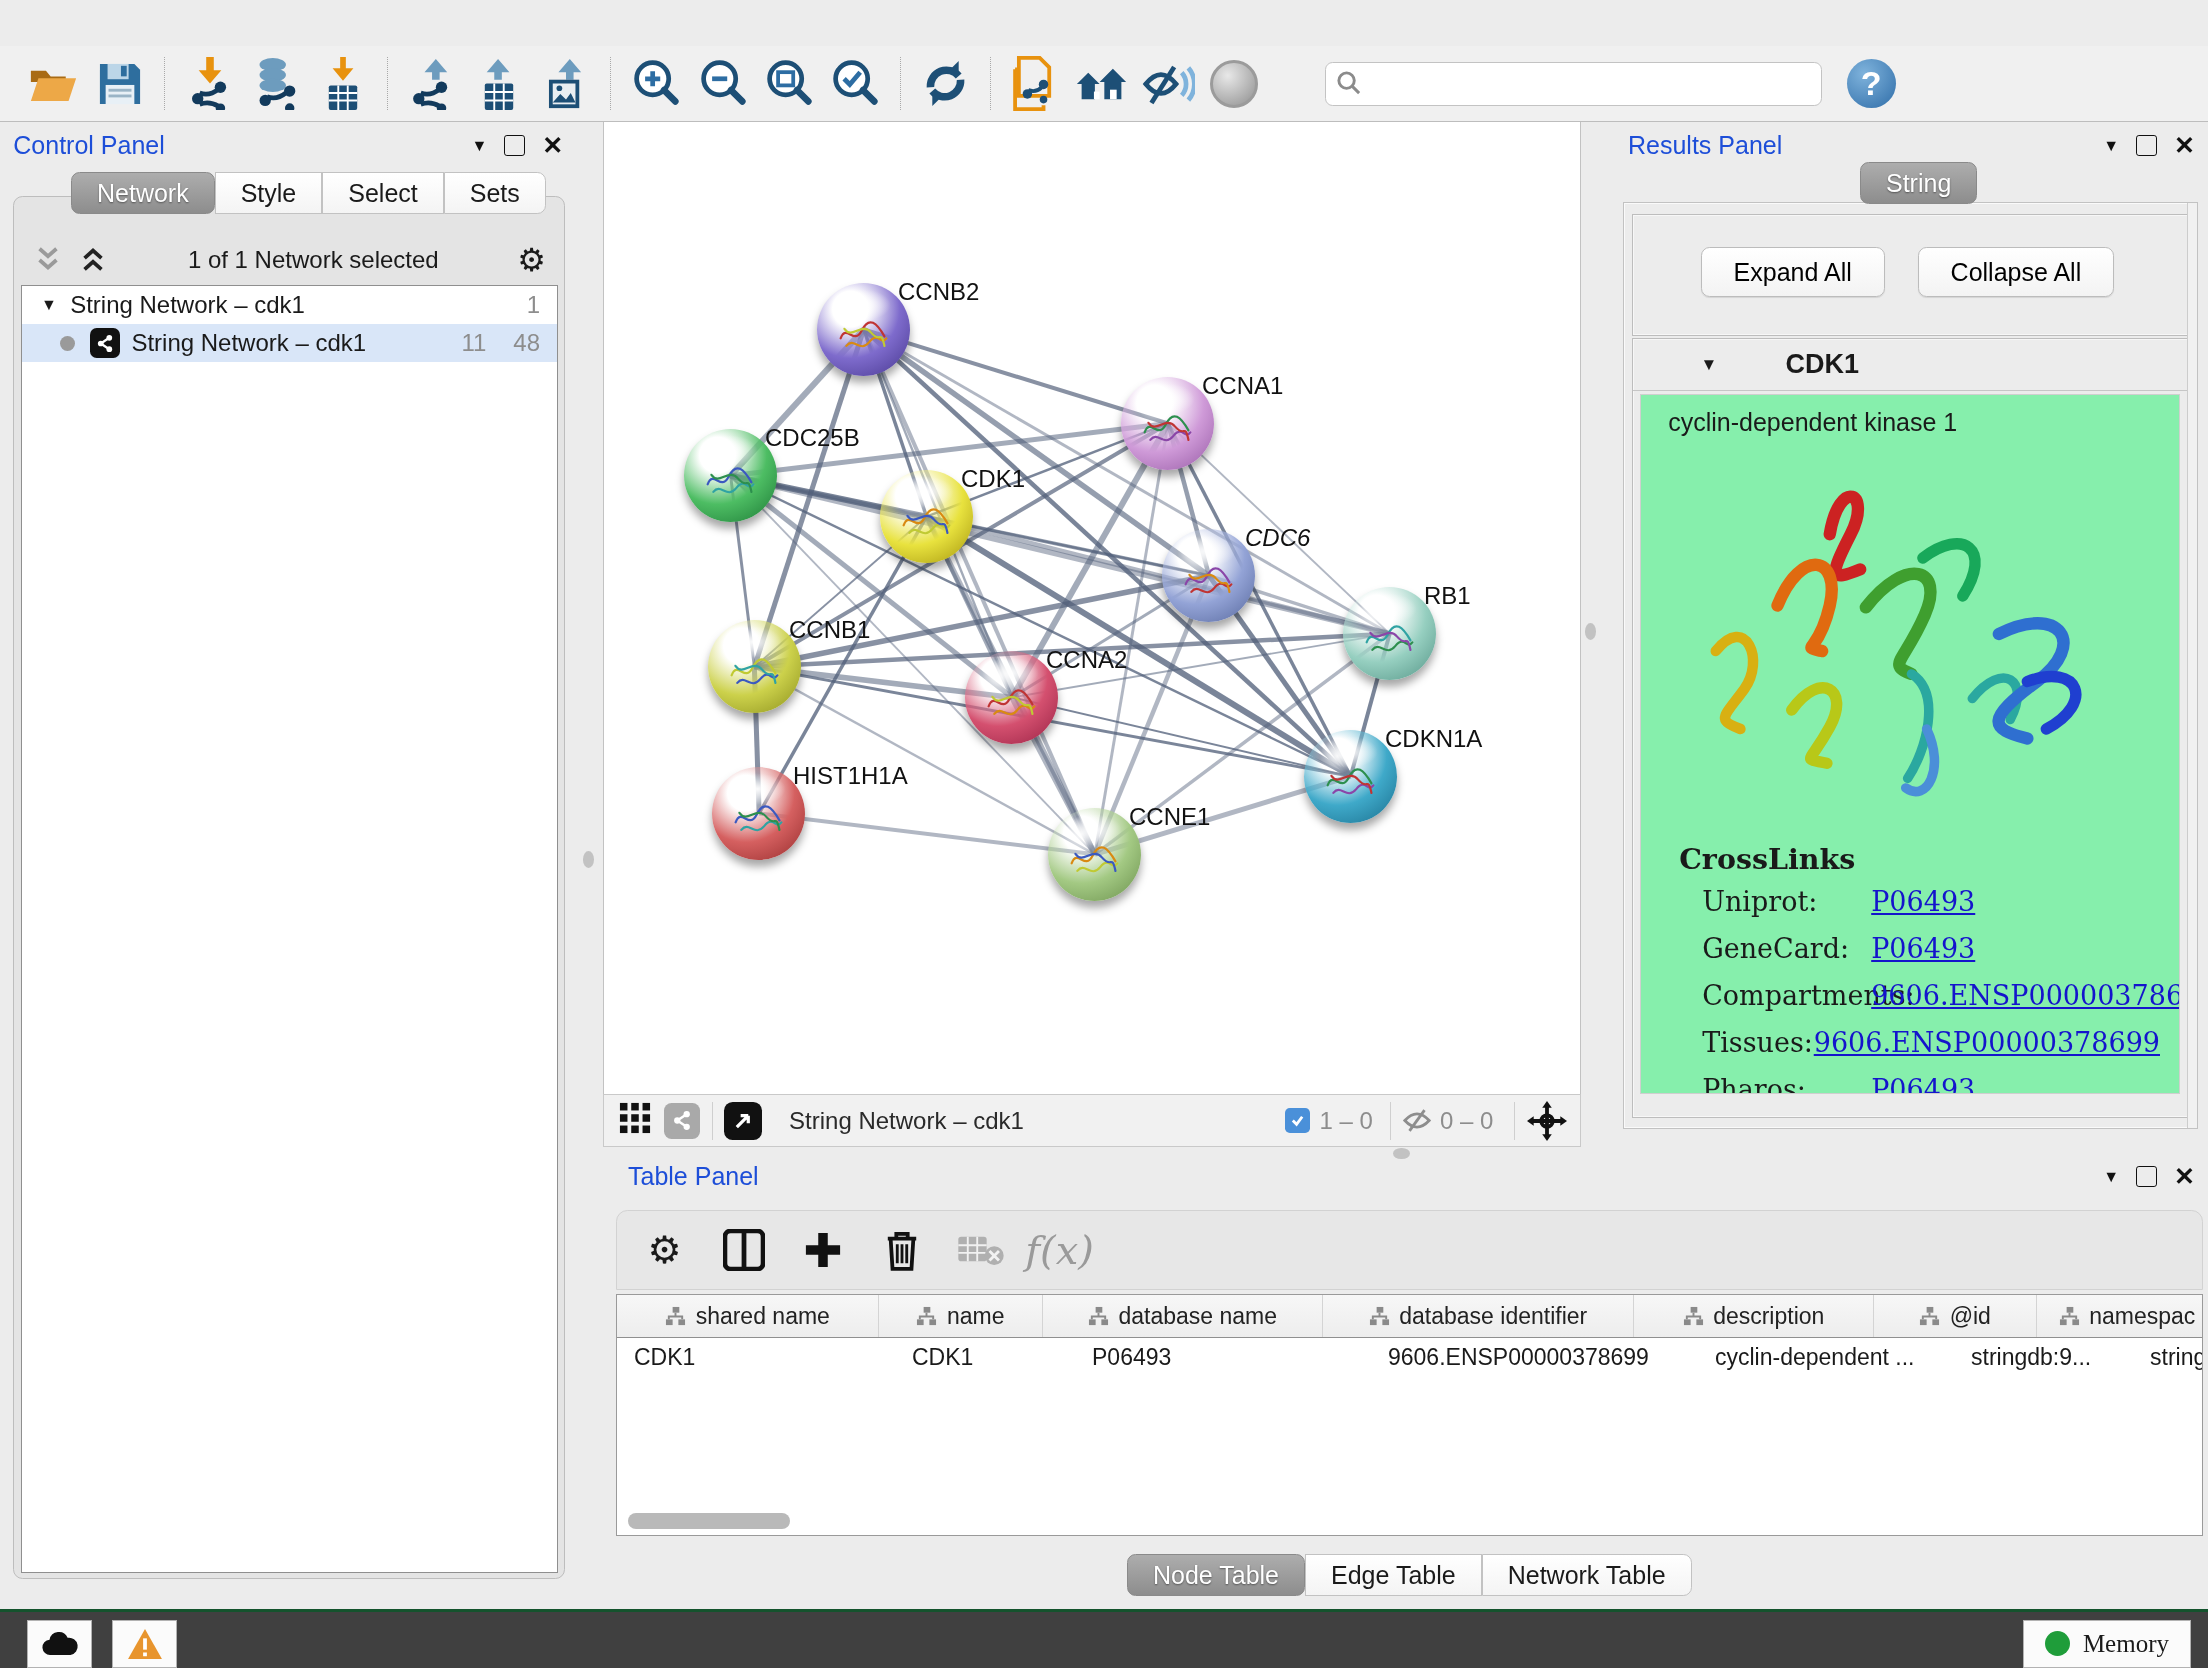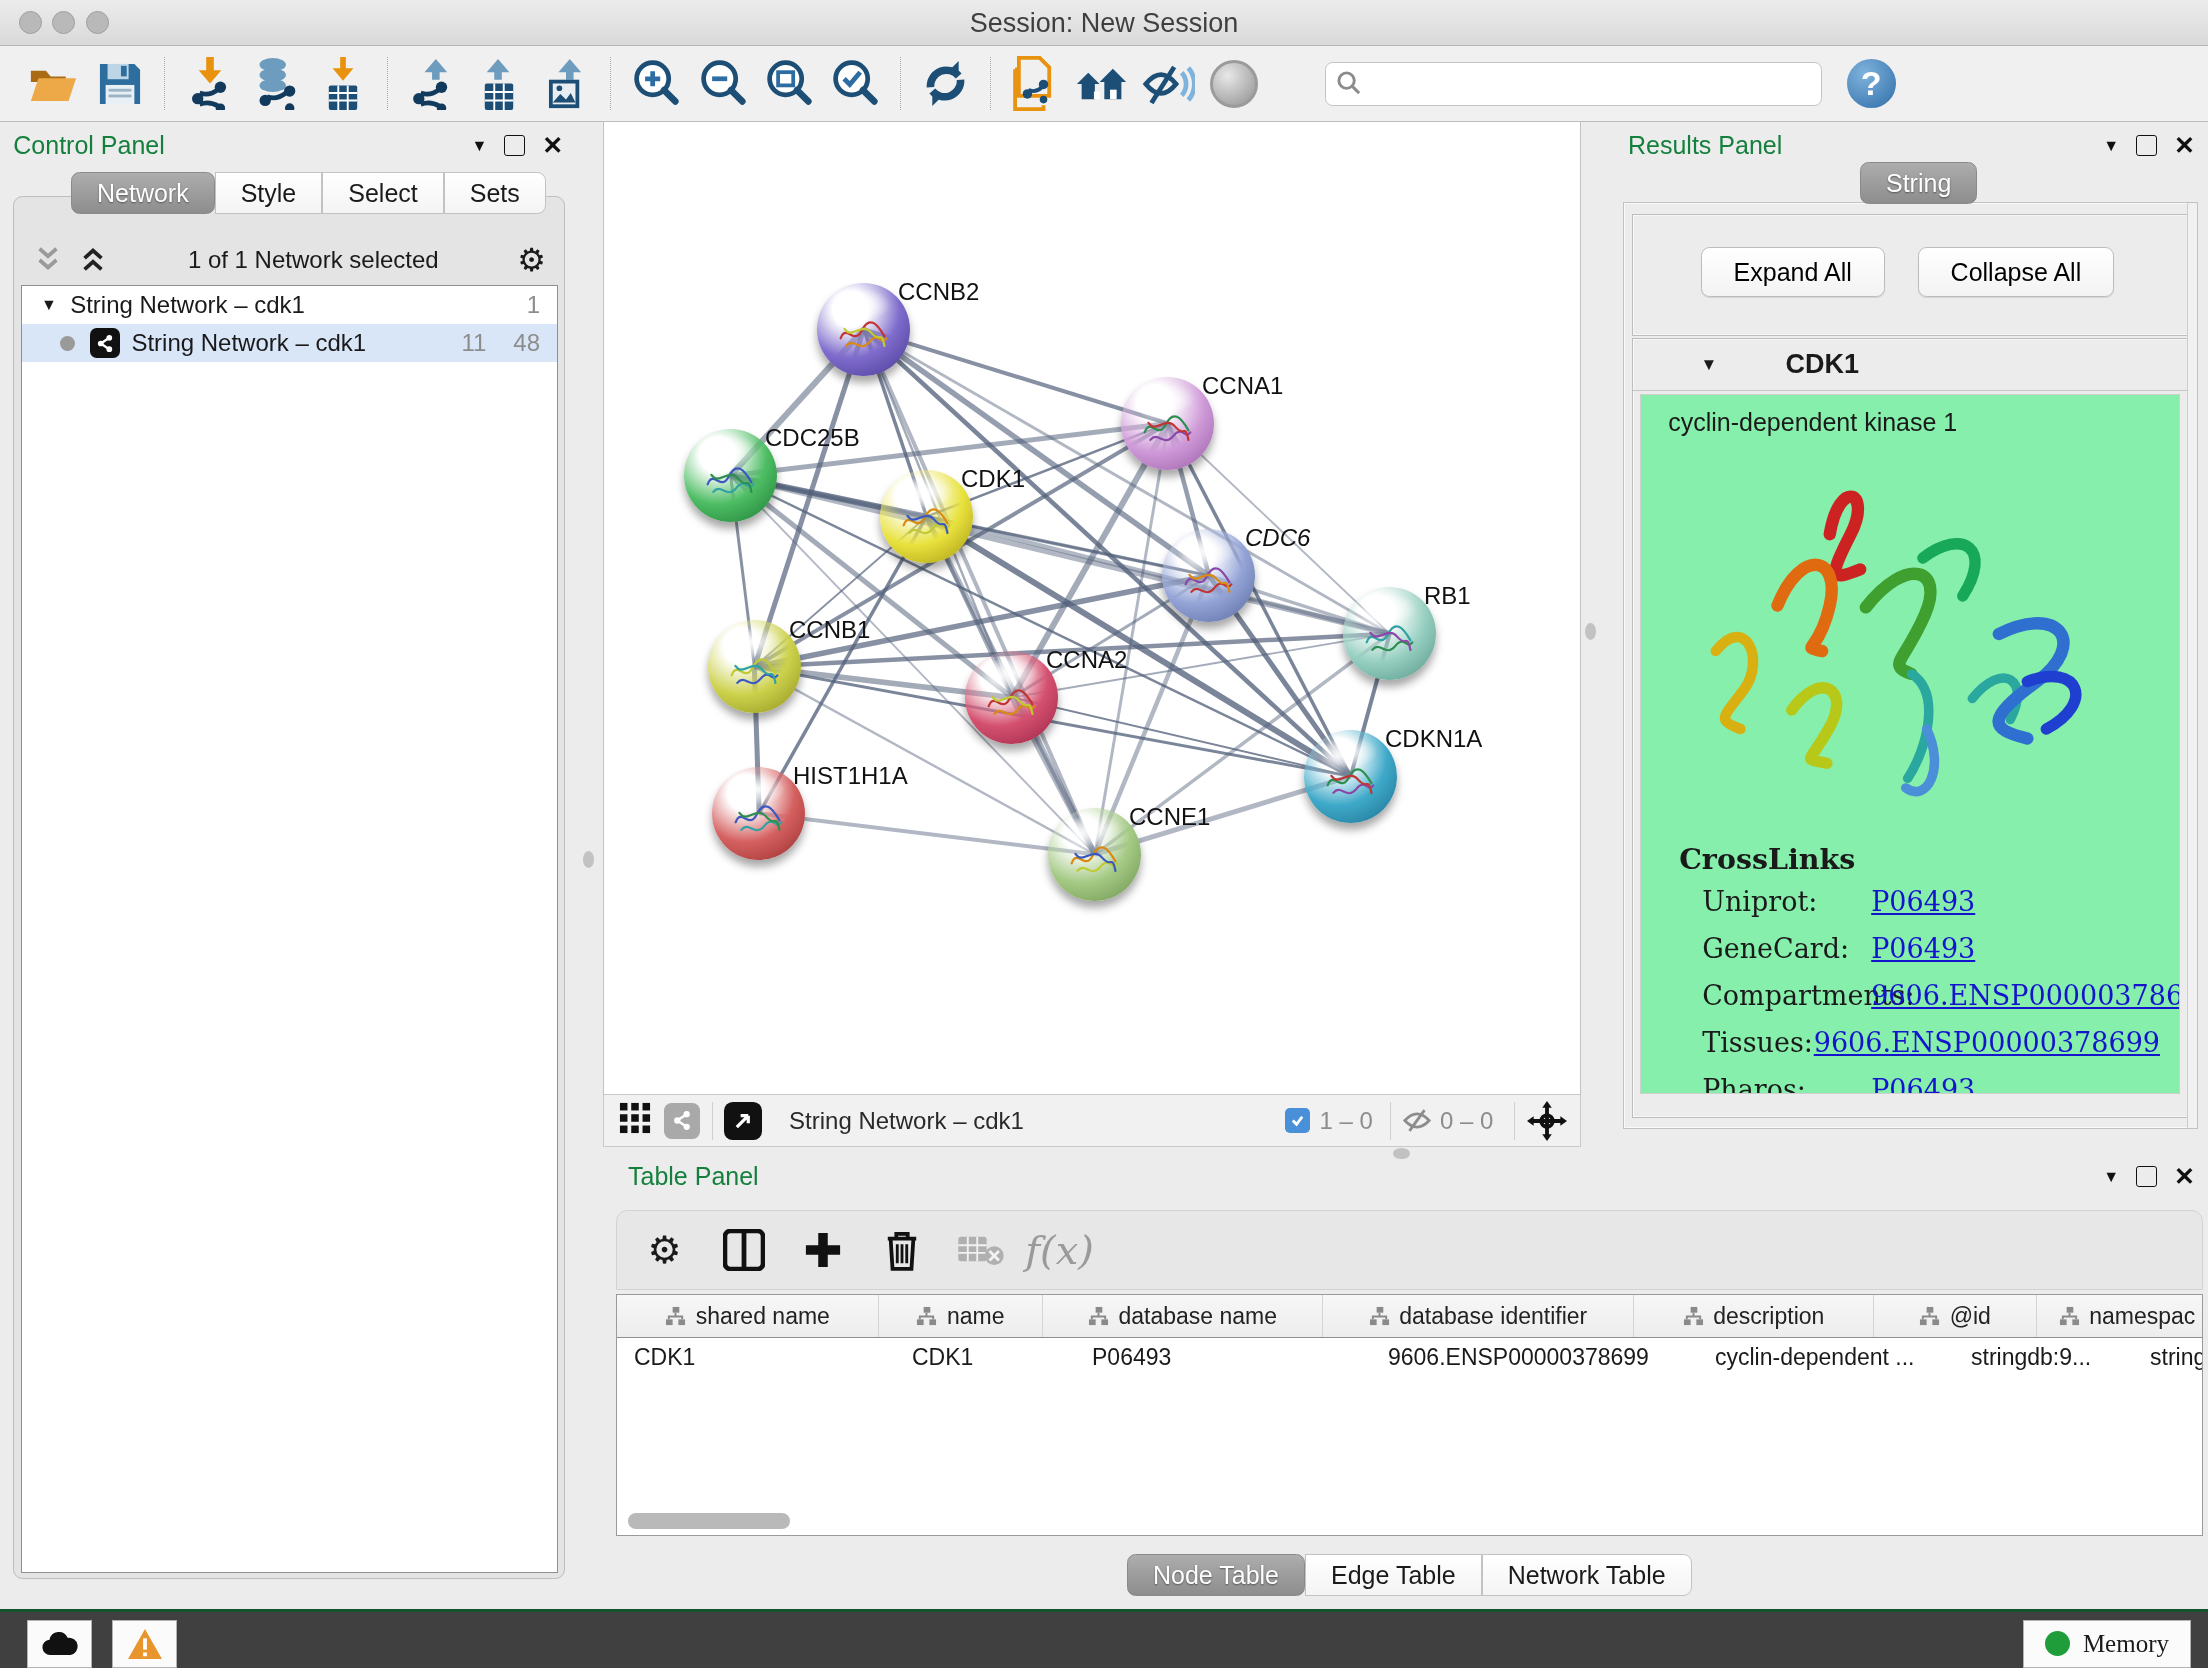--- a/index.html
+++ b/index.html
@@ -20,21 +20,21 @@
   .tbtn{width:53px;height:53px;margin:0 6.7px;display:flex;align-items:center;justify-content:center;}
   .tsep{width:0;height:53px;border-left:1.9px dotted #a8a8a8;margin:0 11.4px;}
   .searchbox{display:flex;align-items:center;width:476px;height:42px;background:#fff;
     border:1px solid #c3c3c3;border-radius:7.6px;margin-left:57px;padding:0 9.5px;}
   .searchbox input{border:none;outline:none;font-size:23px;flex:1;background:transparent;
     font-family:"Liberation Sans",sans-serif;}
   .helpbtn{width:49px;height:49px;border-radius:50%;background:radial-gradient(circle at 35% 30%,#7fb3dc,#2f6da8);
     color:#fff;font-size:34px;font-weight:bold;display:flex;align-items:center;justify-content:center;margin:0 19px 0 25px;}
 
   
-  .panel-title{font-size:25px;color:#15803d;}
+  .panel-title{font-size:25px;color:#1d4ed8;}
   .panel-ctrls{display:flex;align-items:center;gap:17px;}
   .pc-tri{font-size:16px;color:#111;}
   .pc-box{width:19px;height:19px;border:1.9px solid #111;border-radius:2.9px;}
   .pc-x{font-size:25px;font-weight:bold;color:#111;}
 
   .tab{font-size:25px;padding:5.7px 25px;background:linear-gradient(#ffffff,#f4f4f4);
     border:1px solid #c2c2c2;color:#1a1a1a;}
   .tab.selected{background:linear-gradient(#adadad,#8d8d8d);color:#fff;
     text-shadow:0 1px 1.9px rgba(0,0,0,.45);border-color:#8a8a8a;}
   .tab:first-child{border-radius:8.6px 0 0 8.6px;}
@@ -99,26 +99,20 @@
     display:flex;align-items:center;justify-content:center;}
   .membtn{position:absolute;right:17px;top:7.6px;height:46px;background:#fbfbfb;border:1.9px solid #b2b2b2;
     display:flex;align-items:center;gap:13.3px;padding:0 21px;font-size:25px;}
   .gdot{width:25px;height:25px;border-radius:50%;background:#1f9d3a;}
 </style>
 </head>
 <body>
 
 <div class="window">
 
-  <div class="titlebar">
-    <span class="traffic" style="left:19px"></span>
-    <span class="traffic" style="left:52px"></span>
-    <span class="traffic" style="left:86px"></span>
-    <div class="win-title">Session: New Session</div>
-  </div>
 
   <div class="toolbar">
     <div class="tbtn" style="margin-left:27px">
       <svg width="49" height="42" viewBox="0 0 52 44">
           <path d="M2,8 h16 l5,6 h16 v6 H2z" fill="#a96b14"></path>
           <path d="M2,40 L10,16 h40 L42,40z" fill="#eda847"></path>
         </svg>
     </div>
     <div class="tbtn">
       <svg width="44" height="44" viewBox="0 0 46 46">

